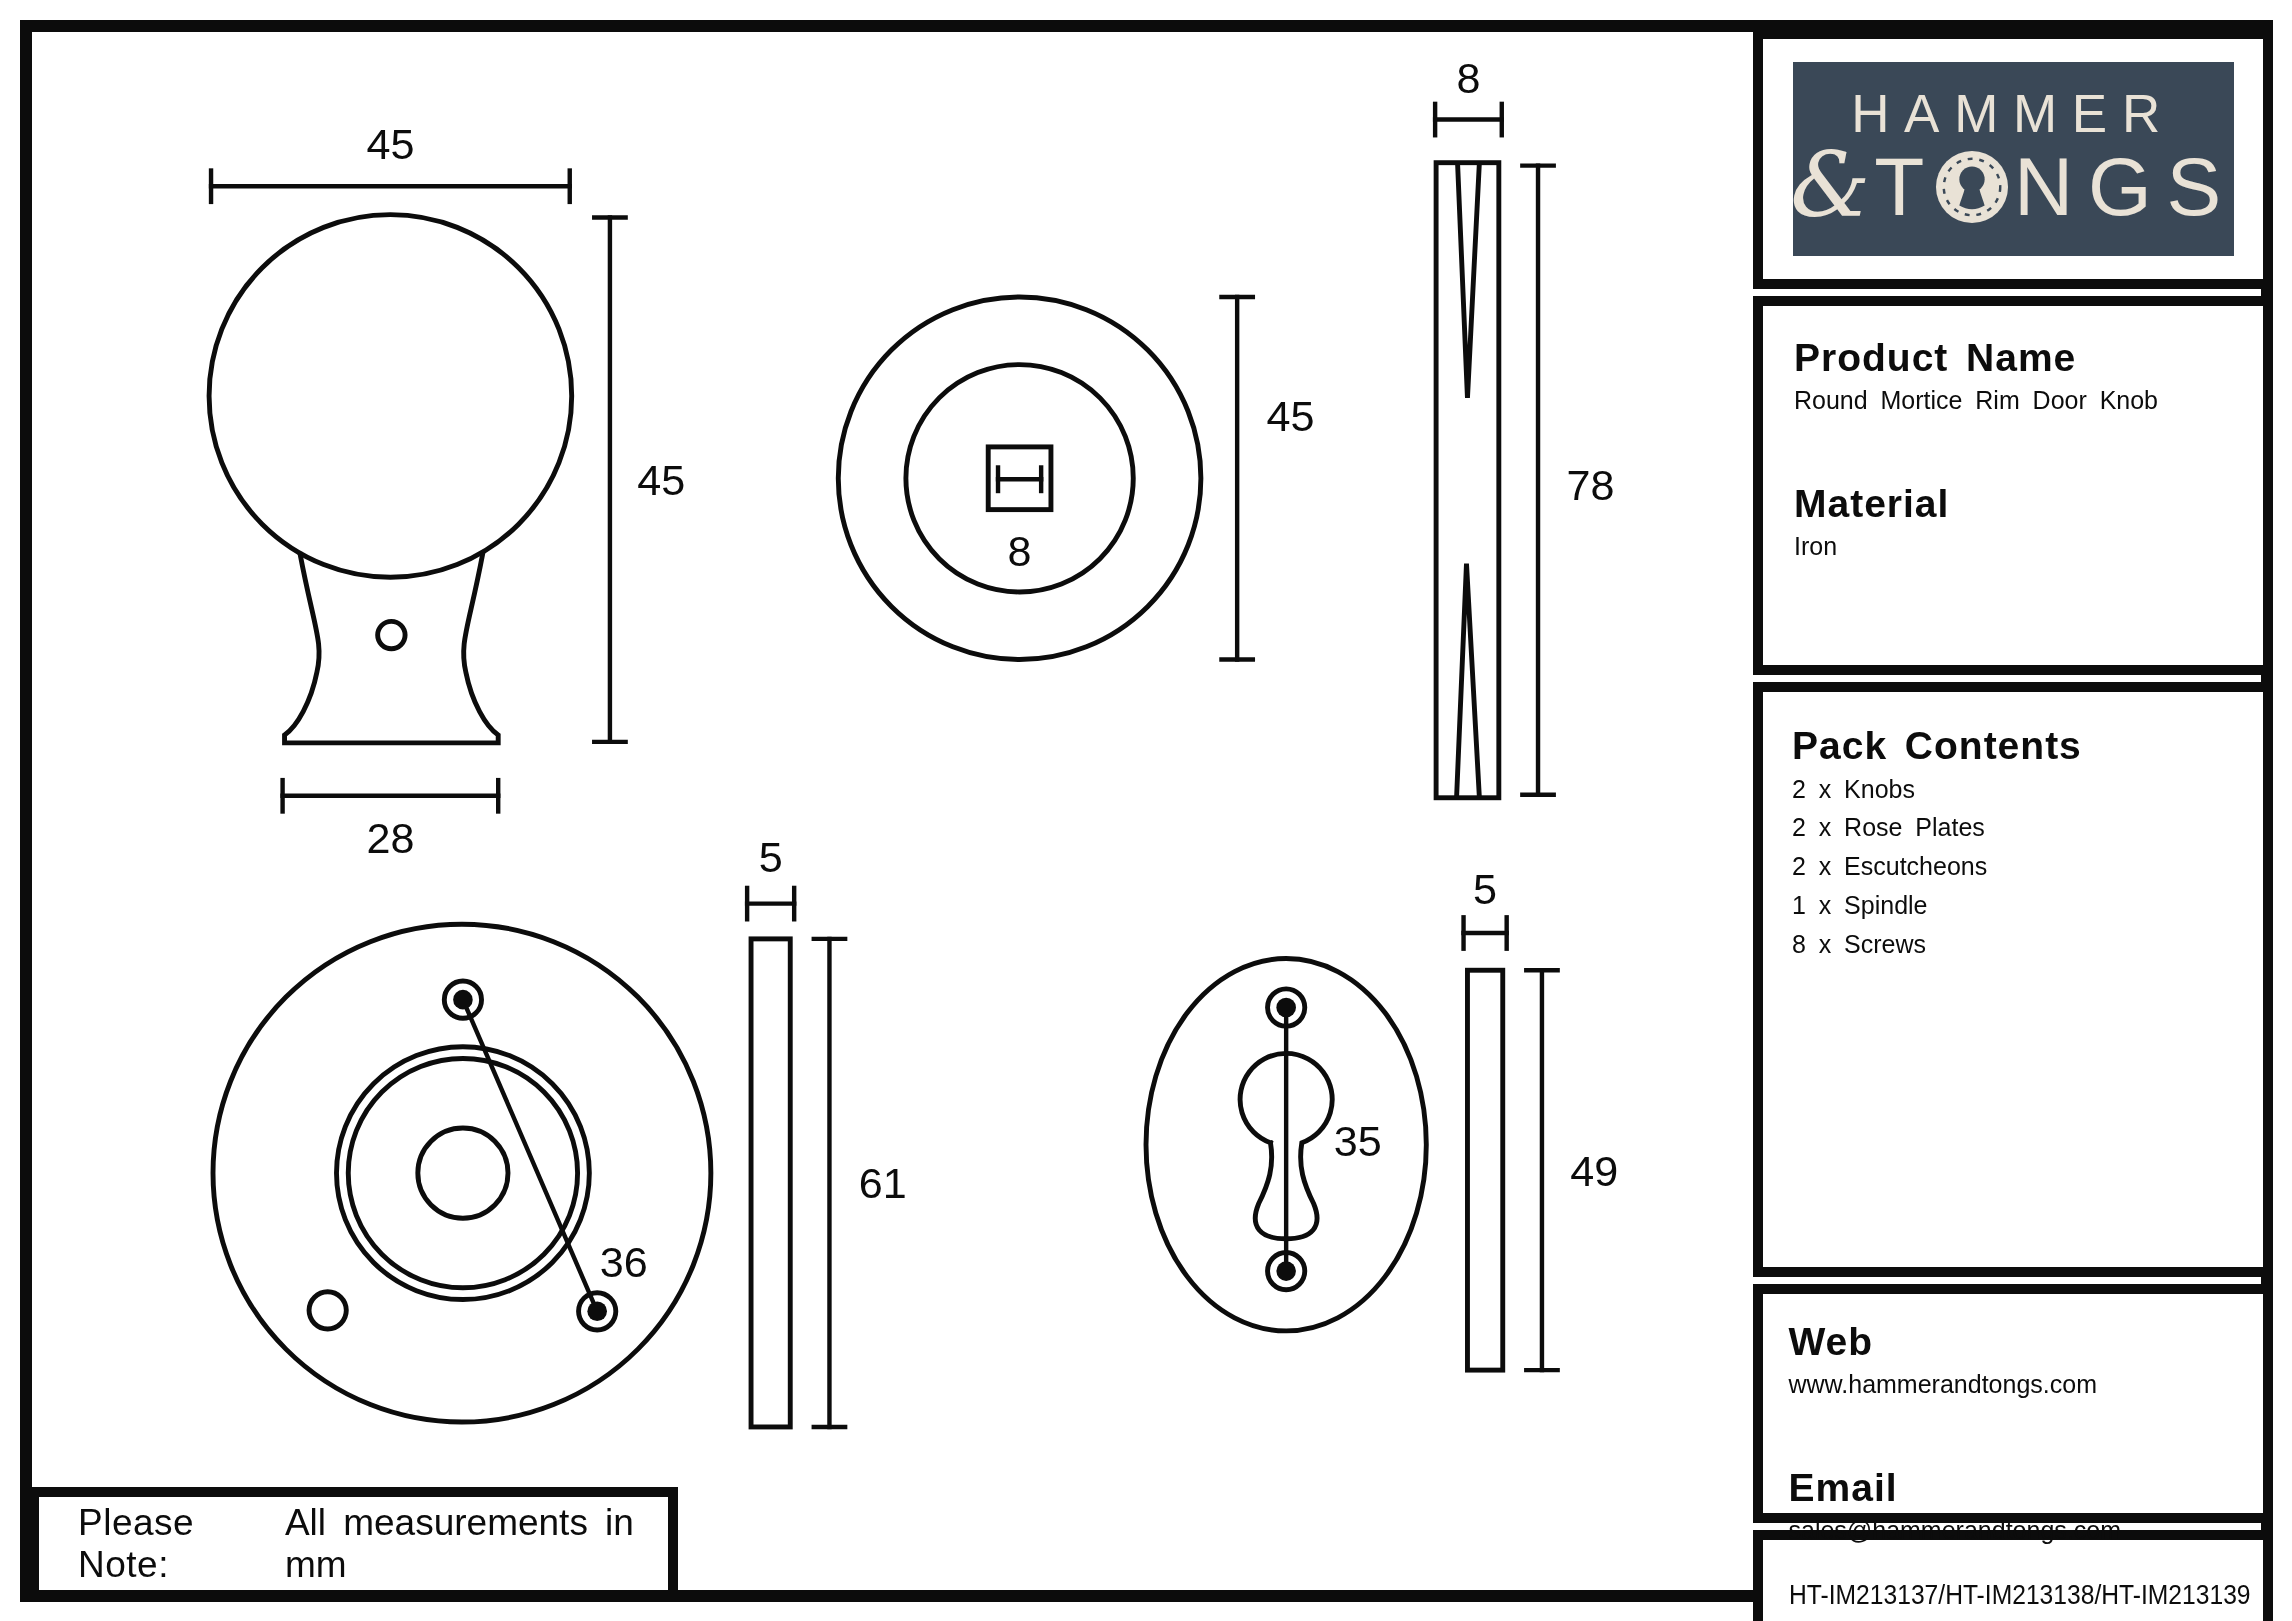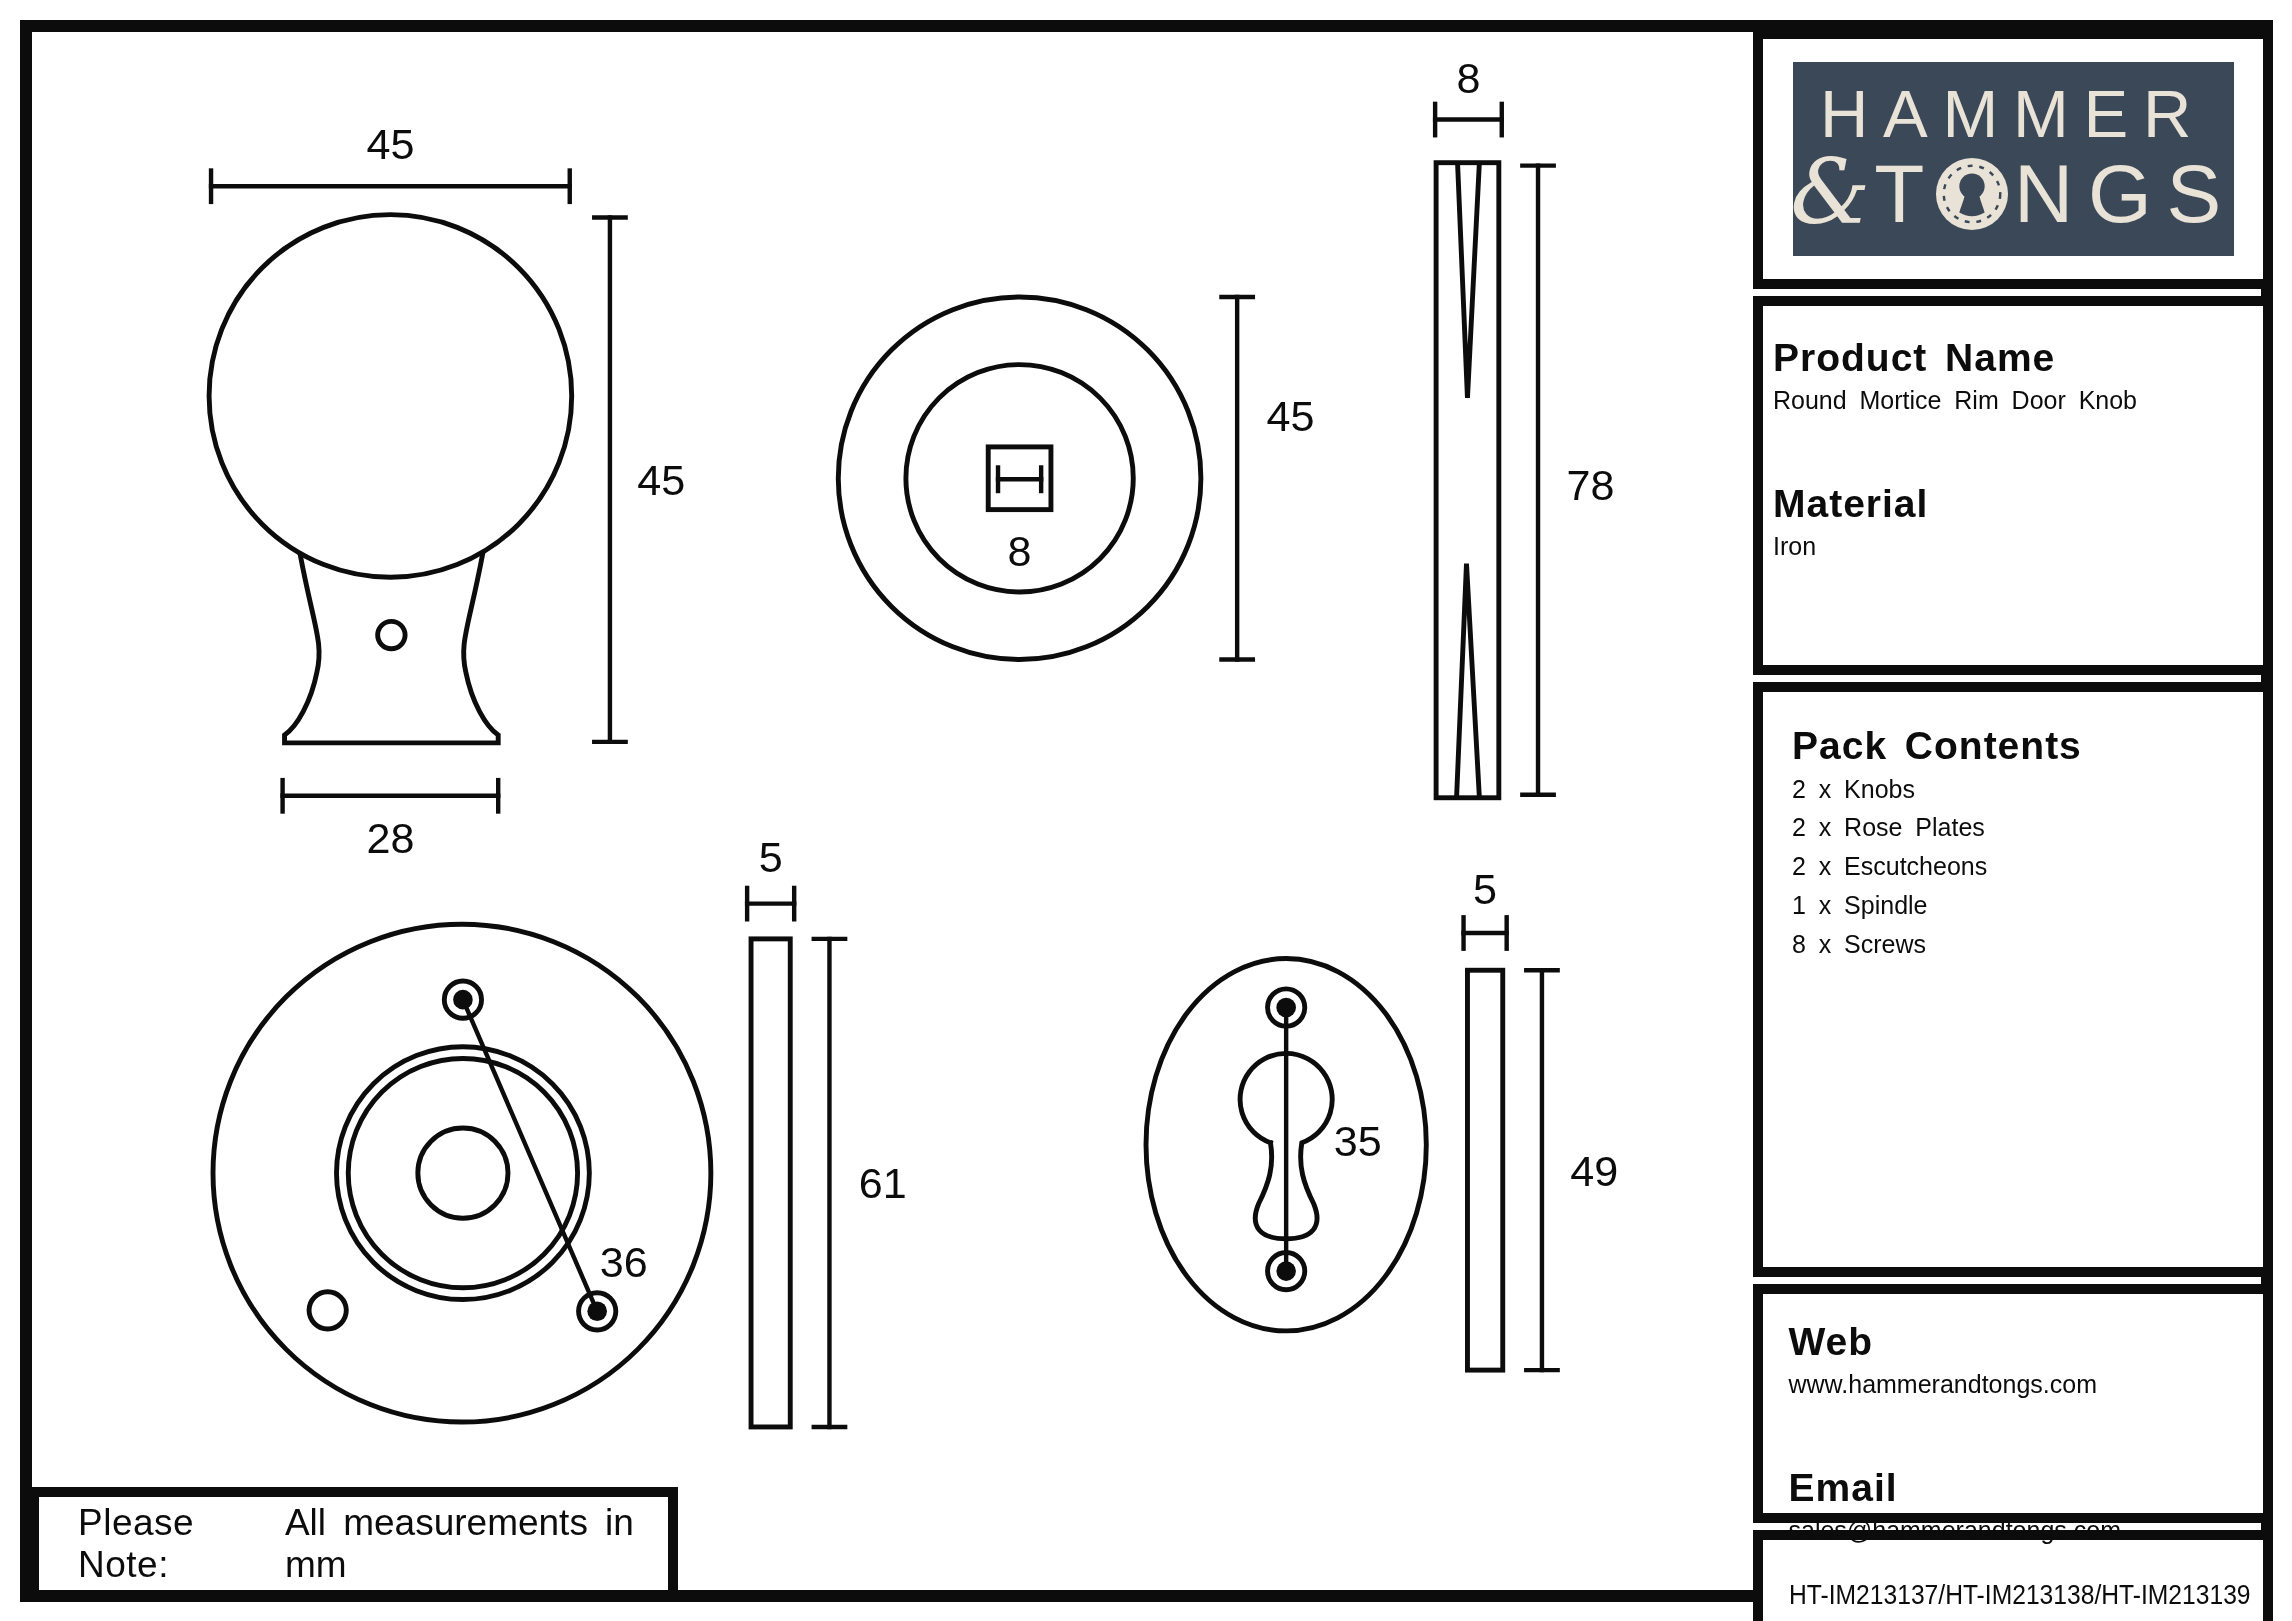--- a/index.html
+++ b/index.html
@@ -13,28 +13,28 @@
   #draw .ln{stroke:#0c0c0c;stroke-width:5;fill:none;stroke-linecap:square;}
   #draw .thin{stroke-width:4.5;}
   #draw .fl{fill:#0c0c0c;stroke:none;}
   #draw text{fill:#0c0c0c;font-family:"Liberation Sans",sans-serif;font-size:44px;}
   
   #sidebar{position:absolute;left:1753px;top:29px;width:520px;}
   .sbox{box-sizing:border-box;width:520px;border:10.8px solid #0c0c0c;background:#fff;margin-bottom:6.9px;}
   .logo-box{height:260px;display:flex;align-items:center;justify-content:center;}
   .logo{width:441px;height:194px;background:#3a4857;display:flex;flex-direction:column;
         align-items:center;justify-content:center;color:#e9e2d6;}
-  .logo-line1{font-size:67px;letter-spacing:14.7px;line-height:1;margin-left:0;}
+  .logo-line1{font-size:53px;letter-spacing:14.7px;line-height:1;margin-left:0;}
   .logo-line2{display:flex;align-items:center;line-height:1;margin-top:2px;}
   .amp{font-family:"DejaVu Serif",serif;font-style:italic;font-size:90px;
        margin-right:3.9px;position:relative;top:-2px;}
   .logo-t{font-size:82px;letter-spacing:5.9px;}
   .keyhole-o{display:inline-block;width:74px;height:74px;margin:0 4.9px;}
   .logo-rest{font-size:82px;letter-spacing:14.7px;}
-  .info-box{height:379px;padding:29px 0 0 10px;}
+  .info-box{height:379px;padding:29px 0 0 31px;}
   .pack-box{height:595px;padding:31px 0 0 29px;}
   .contact-box{height:239px;padding:25.5px 0 0 25.5px;}
   .code-box{height:180px;padding:27.4px 0 0 25.5px;}
   .h{font-weight:700;font-size:39px;letter-spacing:1px;word-spacing:5.9px;line-height:1.2;}
   .v{font-size:25px;word-spacing:5.9px;line-height:1.45;white-space:nowrap;}
   .mt{margin-top:63px;}
   .pack-box .v{line-height:1.55;}
   .code{font-size:28px;transform:scaleX(0.88);transform-origin:left center;margin-top:7.8px;}
   
   #note{position:absolute;left:29px;top:1487px;width:649px;height:113px;

